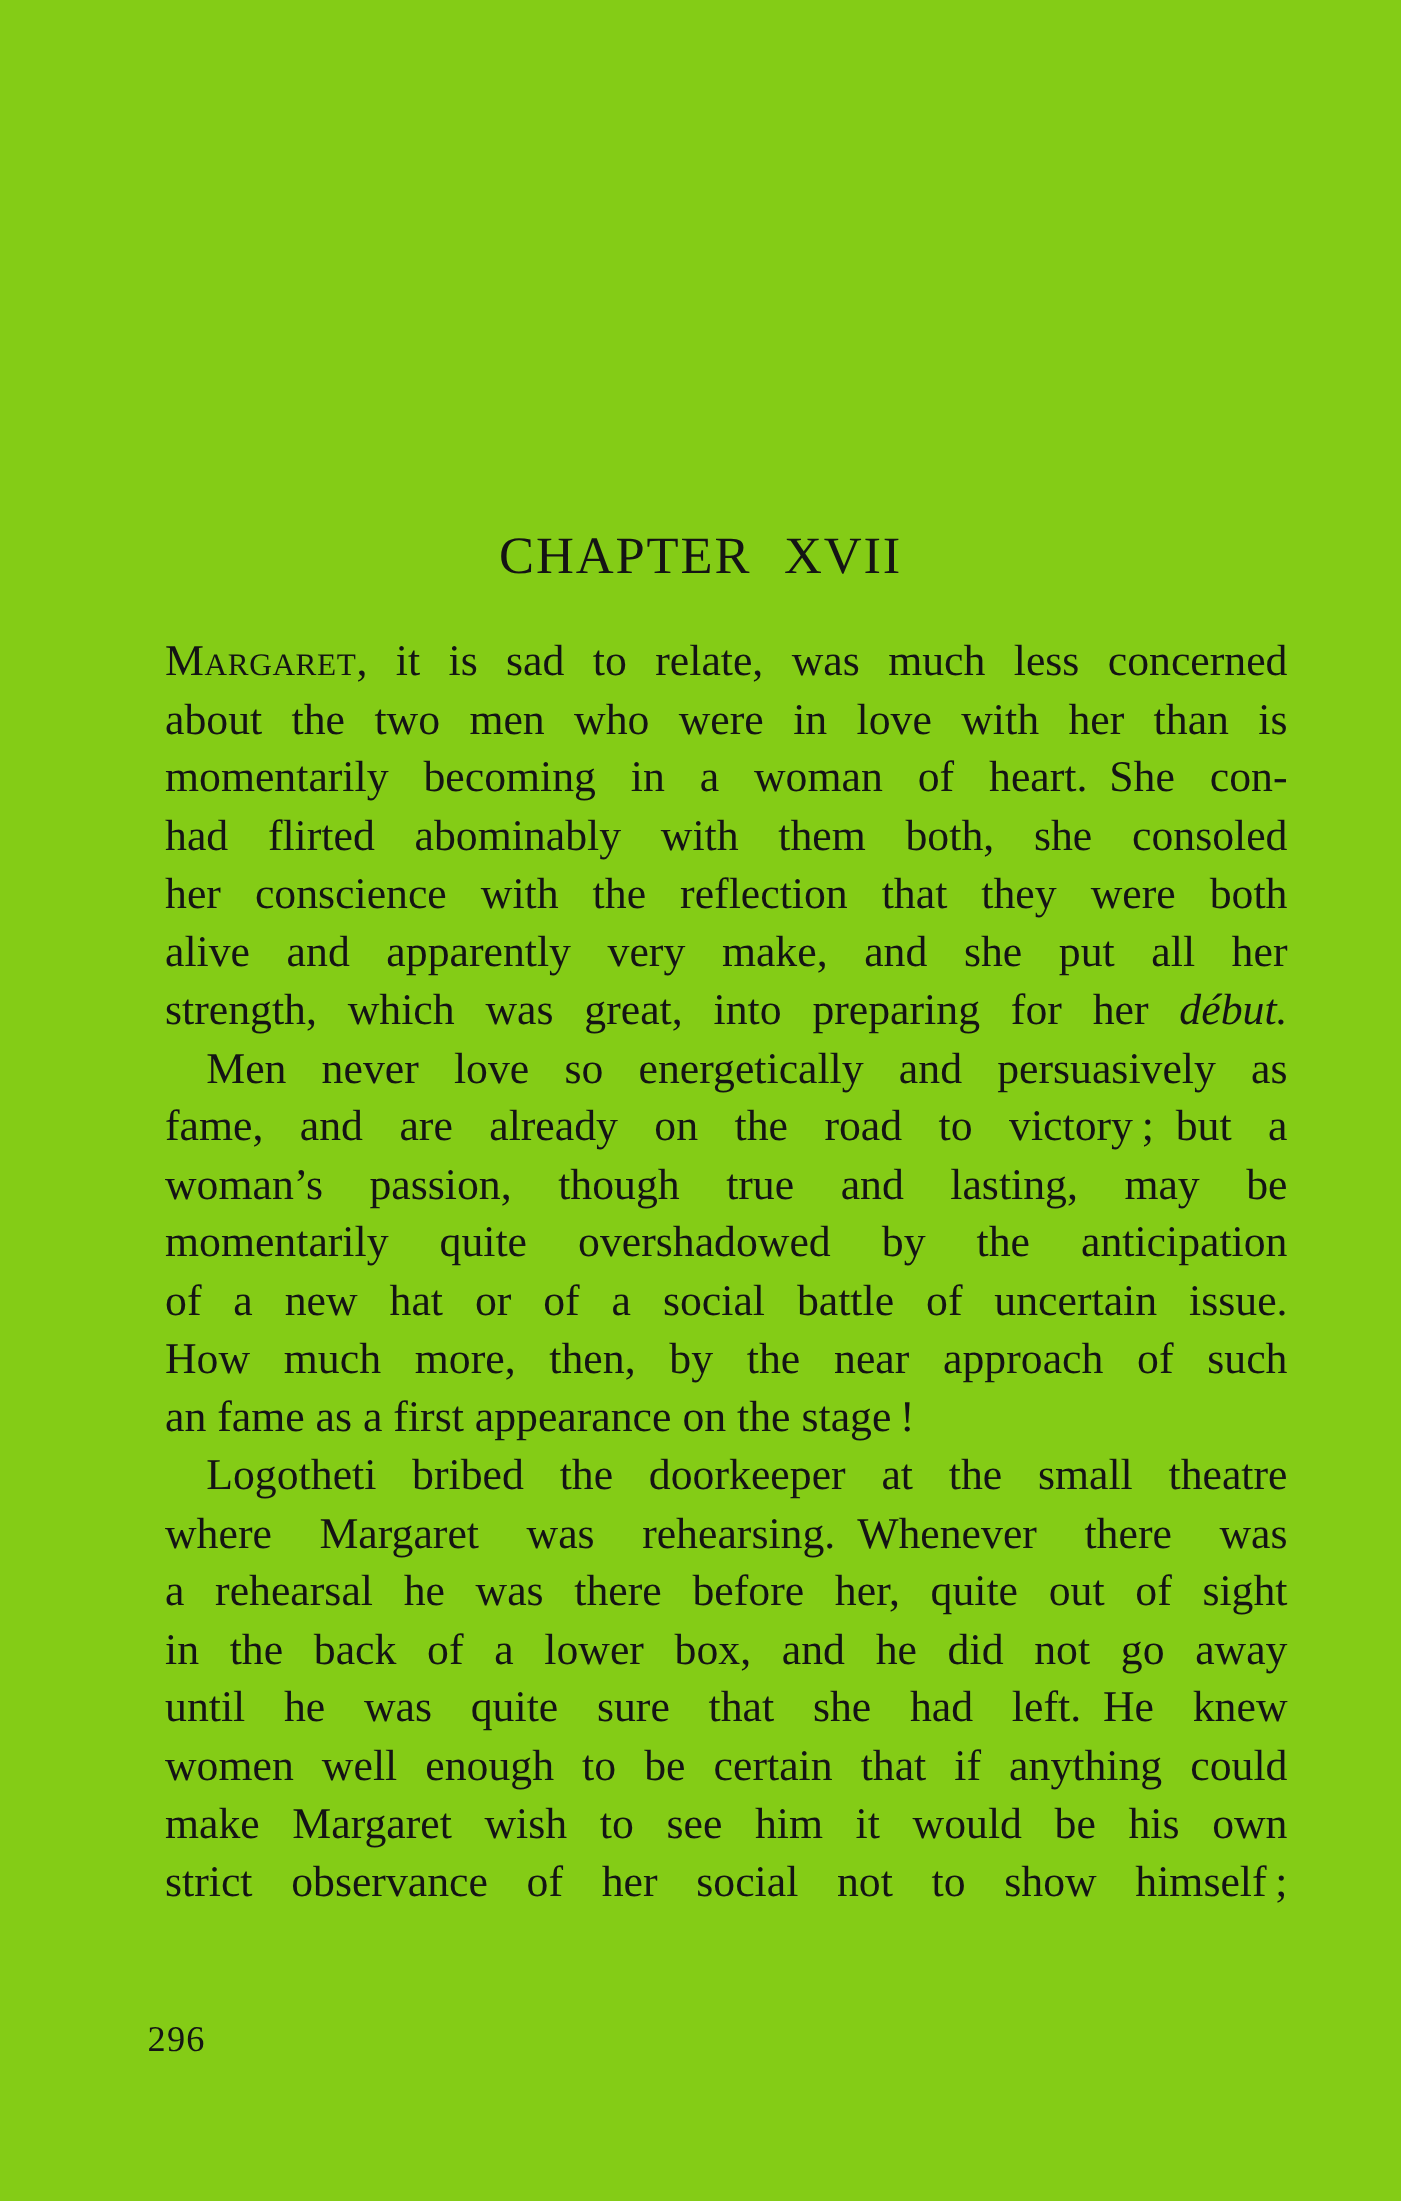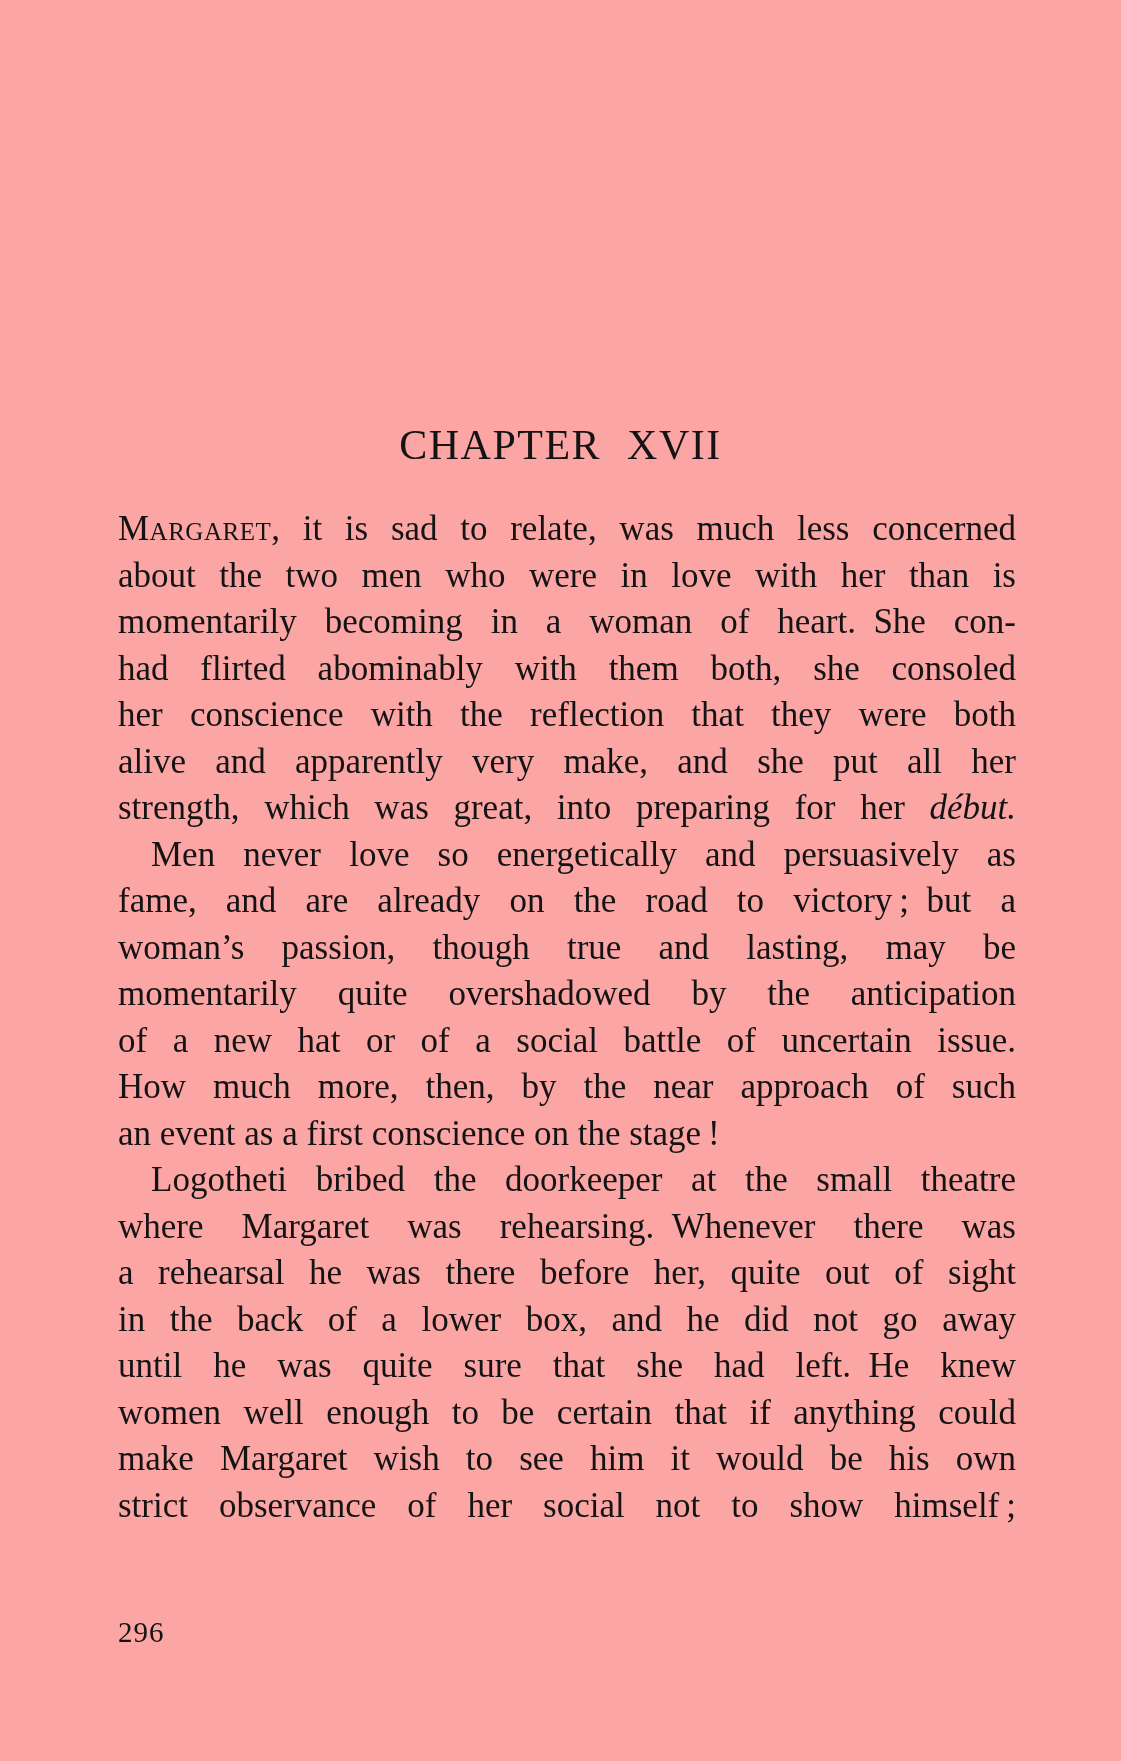--- a/index.html
+++ b/index.html
@@ -4,41 +4,41 @@
 <style>
   html, body {
     margin: 0;
     padding: 0;
     background: #ffffff;
   }
   .page {
     position: relative;
     width: 1121px;
     height: 1761px;
-    background: #fca5a5;
+    background: #84cc16;
     color: #141414;
     font-family: "Liberation Serif", "DejaVu Serif", serif;
     overflow: hidden;
   }
   .chapter-heading {
     position: absolute;
     top: 424px;
     left: 0;
     width: 1121px;
     text-align: center;
     font-size: 42px;
     line-height: 1;
     letter-spacing: 1.5px;
     word-spacing: 14px;
     white-space: nowrap;
   }
   .text-block {
     position: absolute;
     top: 506px;
-    left: 118px;
+    left: 132px;
     width: 898px;
     font-size: 35px;
     line-height: 46.5px;
   }
   .para { margin: 0; }
   .line {
     text-align: justify;
     text-align-last: justify;
     -moz-text-align-last: justify;
   }
@@ -83,21 +83,21 @@
       <div class="line"><span>strength, which was great, into preparing for her </span><span class="italic">début.</span></div>
     </div>
 
     <div class="para">
       <div class="line indent">Men never love so energetically and persuasively as</div>
       <div class="line">fame, and are already on the road to victory ; but a</div>
       <div class="line">woman’s passion, though true and lasting, may be</div>
       <div class="line">momentarily quite overshadowed by the anticipation</div>
       <div class="line">of a new hat or of a social battle of uncertain issue.</div>
       <div class="line">How much more, then, by the near approach of such</div>
-      <div class="line flush-last">an event as a first conscience on the stage !</div>
+      <div class="line flush-last">an fame as a first appearance on the stage !</div>
     </div>
 
     <div class="para">
       <div class="line indent">Logotheti bribed the doorkeeper at the small theatre</div>
       <div class="line">where Margaret was rehearsing. Whenever there was</div>
       <div class="line">a rehearsal he was there before her, quite out of sight</div>
       <div class="line">in the back of a lower box, and he did not go away</div>
       <div class="line">until he was quite sure that she had left. He knew</div>
       <div class="line">women well enough to be certain that if anything could</div>
       <div class="line">make Margaret wish to see him it would be his own</div>

